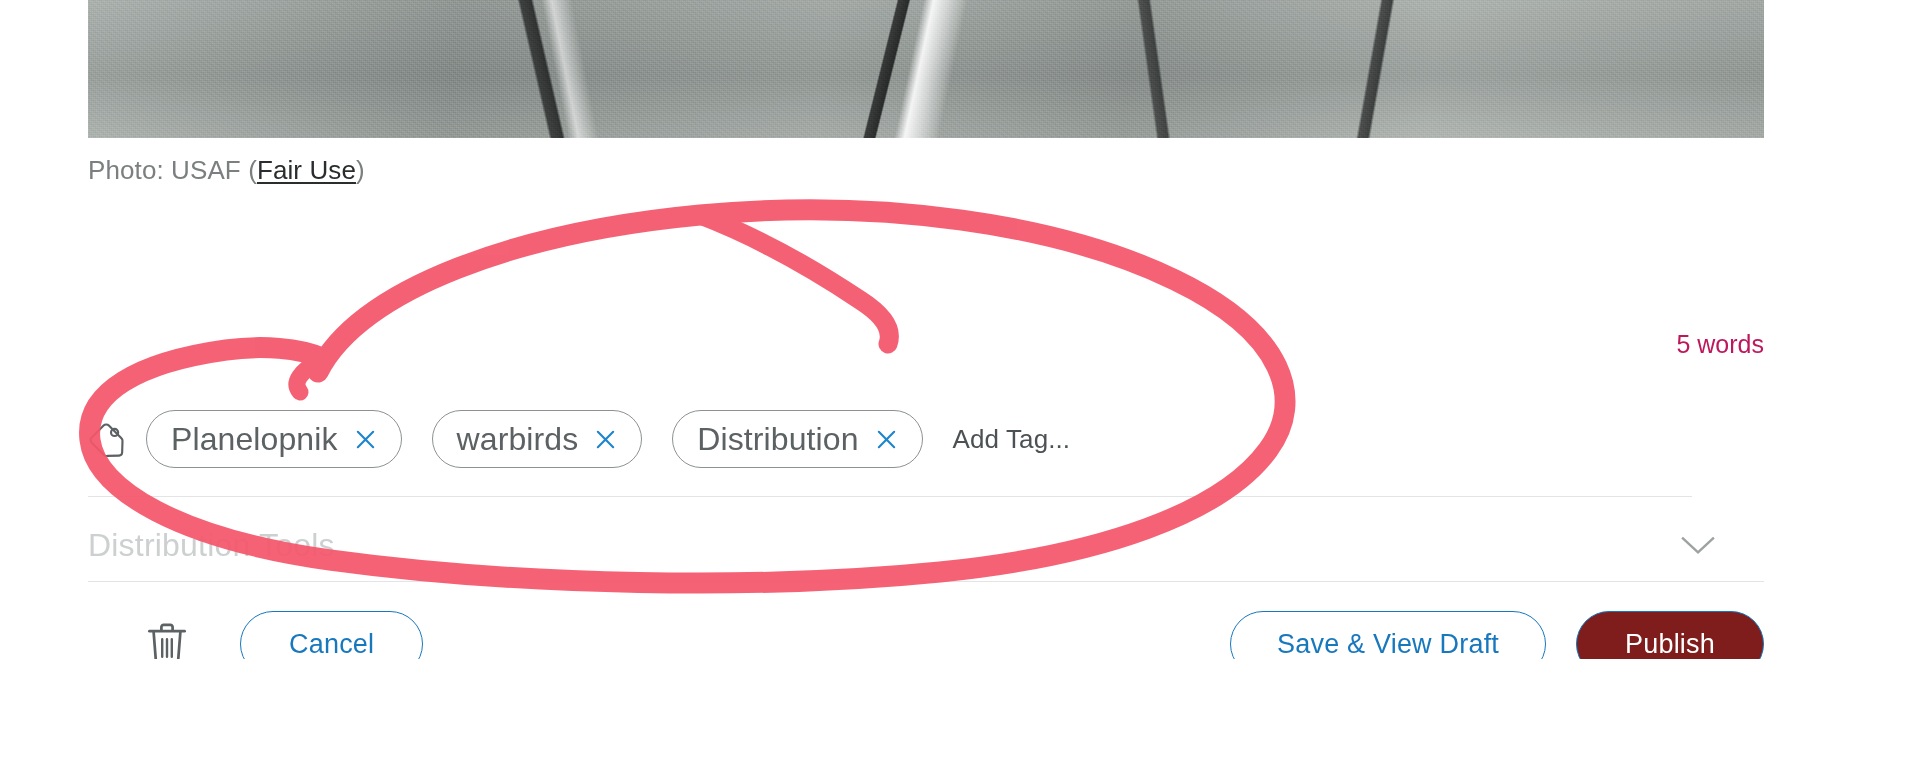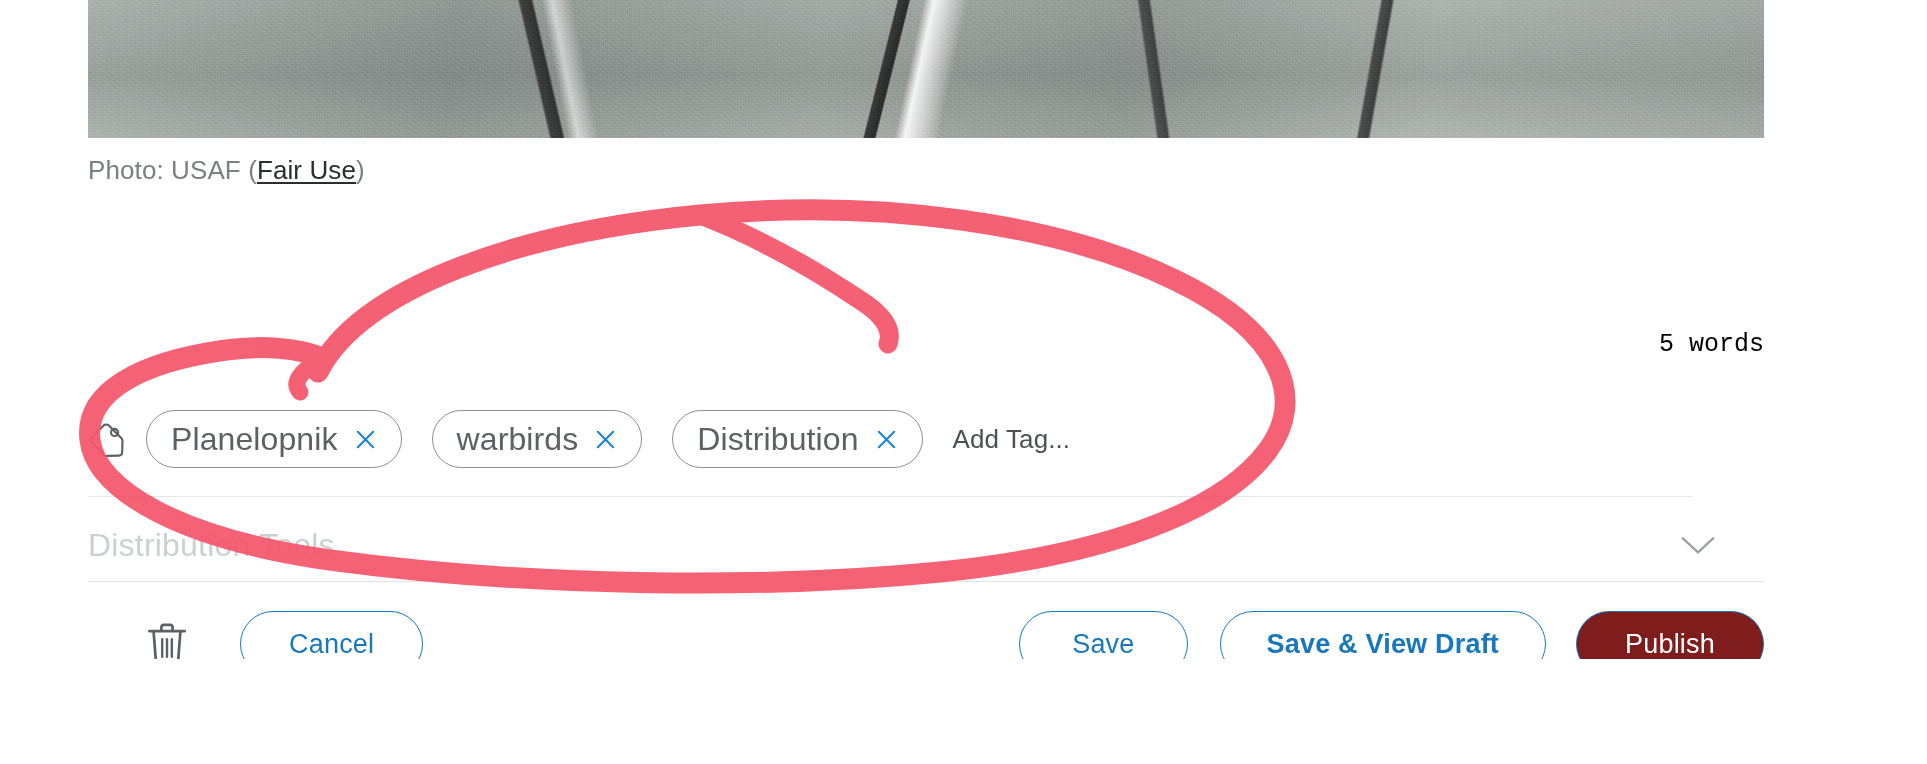--- a/index.html
+++ b/index.html
@@ -76,23 +76,22 @@
     text-underline-offset: 3px;
     cursor: pointer;
   }
 
   
   .wordcount {
     position: absolute;
     right: 163px;
     top: 330px;
     font-size: 25px;
-    color: #000000;
+    color: #be185d;
     white-space: nowrap;
-    font-family: Liberation Mono, monospace;
   }
 
   
   .tag-row {
     position: absolute;
     left: 88px;
     top: 408px;
     display: flex;
     align-items: center;
     height: 62px;
@@ -212,21 +211,21 @@
     color: #1878be;
   }
   .btn-primary {
     background: #7f1d1d;
     border-color: #1278be;
     color: #ffffff;
   }
   .btn-cancel { margin-left: 50px; padding: 0 48px; }
   .spacer { flex: 1 1 auto; }
   .btn-save { padding: 0 52px; }
-  .btn-savedraft { margin-left: 32px; padding: 0 46px; font-weight: bold; }
+  .btn-savedraft { margin-left: 32px; padding: 0 46px; }
   .btn-publish { margin-left: 30px; padding: 0 48px; }
 
   
   .annotation {
     position: absolute;
     left: 0;
     top: 0;
     width: 1927px;
     height: 764px;
     pointer-events: none;
@@ -293,21 +292,20 @@
       <path d="M3 7 H25" stroke="#5c6163" stroke-width="1.7" fill="none" stroke-linecap="round"></path>
       <path d="M10.5 7 V4.4 a1.4 1.4 0 0 1 1.4 -1.4 h4.2 a1.4 1.4 0 0 1 1.4 1.4 V7" stroke="#5c6163" stroke-width="1.7" fill="none"></path>
       <path d="M5.6 7 L7.1 26.2 a1.8 1.8 0 0 0 1.8 1.6 h10.2 a1.8 1.8 0 0 0 1.8 -1.6 L22.4 7" stroke="#5c6163" stroke-width="1.7" fill="none"></path>
       <path d="M11 12 V23 M14 12 V23 M17 12 V23" stroke="#5c6163" stroke-width="1.5" fill="none" stroke-linecap="round"></path>
     </svg>
 
     <div class="btn btn-cancel">Cancel</div>
 
     <div class="spacer"></div>
 
-    <div class="btn btn-save">Save</div>
     <div class="btn btn-savedraft">Save &amp; View Draft</div>
     <div class="btn btn-primary btn-publish">Publish</div>
   </div>
 
   <svg class="annotation" viewBox="0 0 1927 764">
     <g fill="none" stroke="#f4566a" stroke-linecap="round" stroke-linejoin="round" opacity="0.93">
       <path d="M318 372
                C 360 288, 520 232, 700 215
                C 880 198, 1060 224, 1175 280
                C 1285 333, 1305 400, 1268 450

